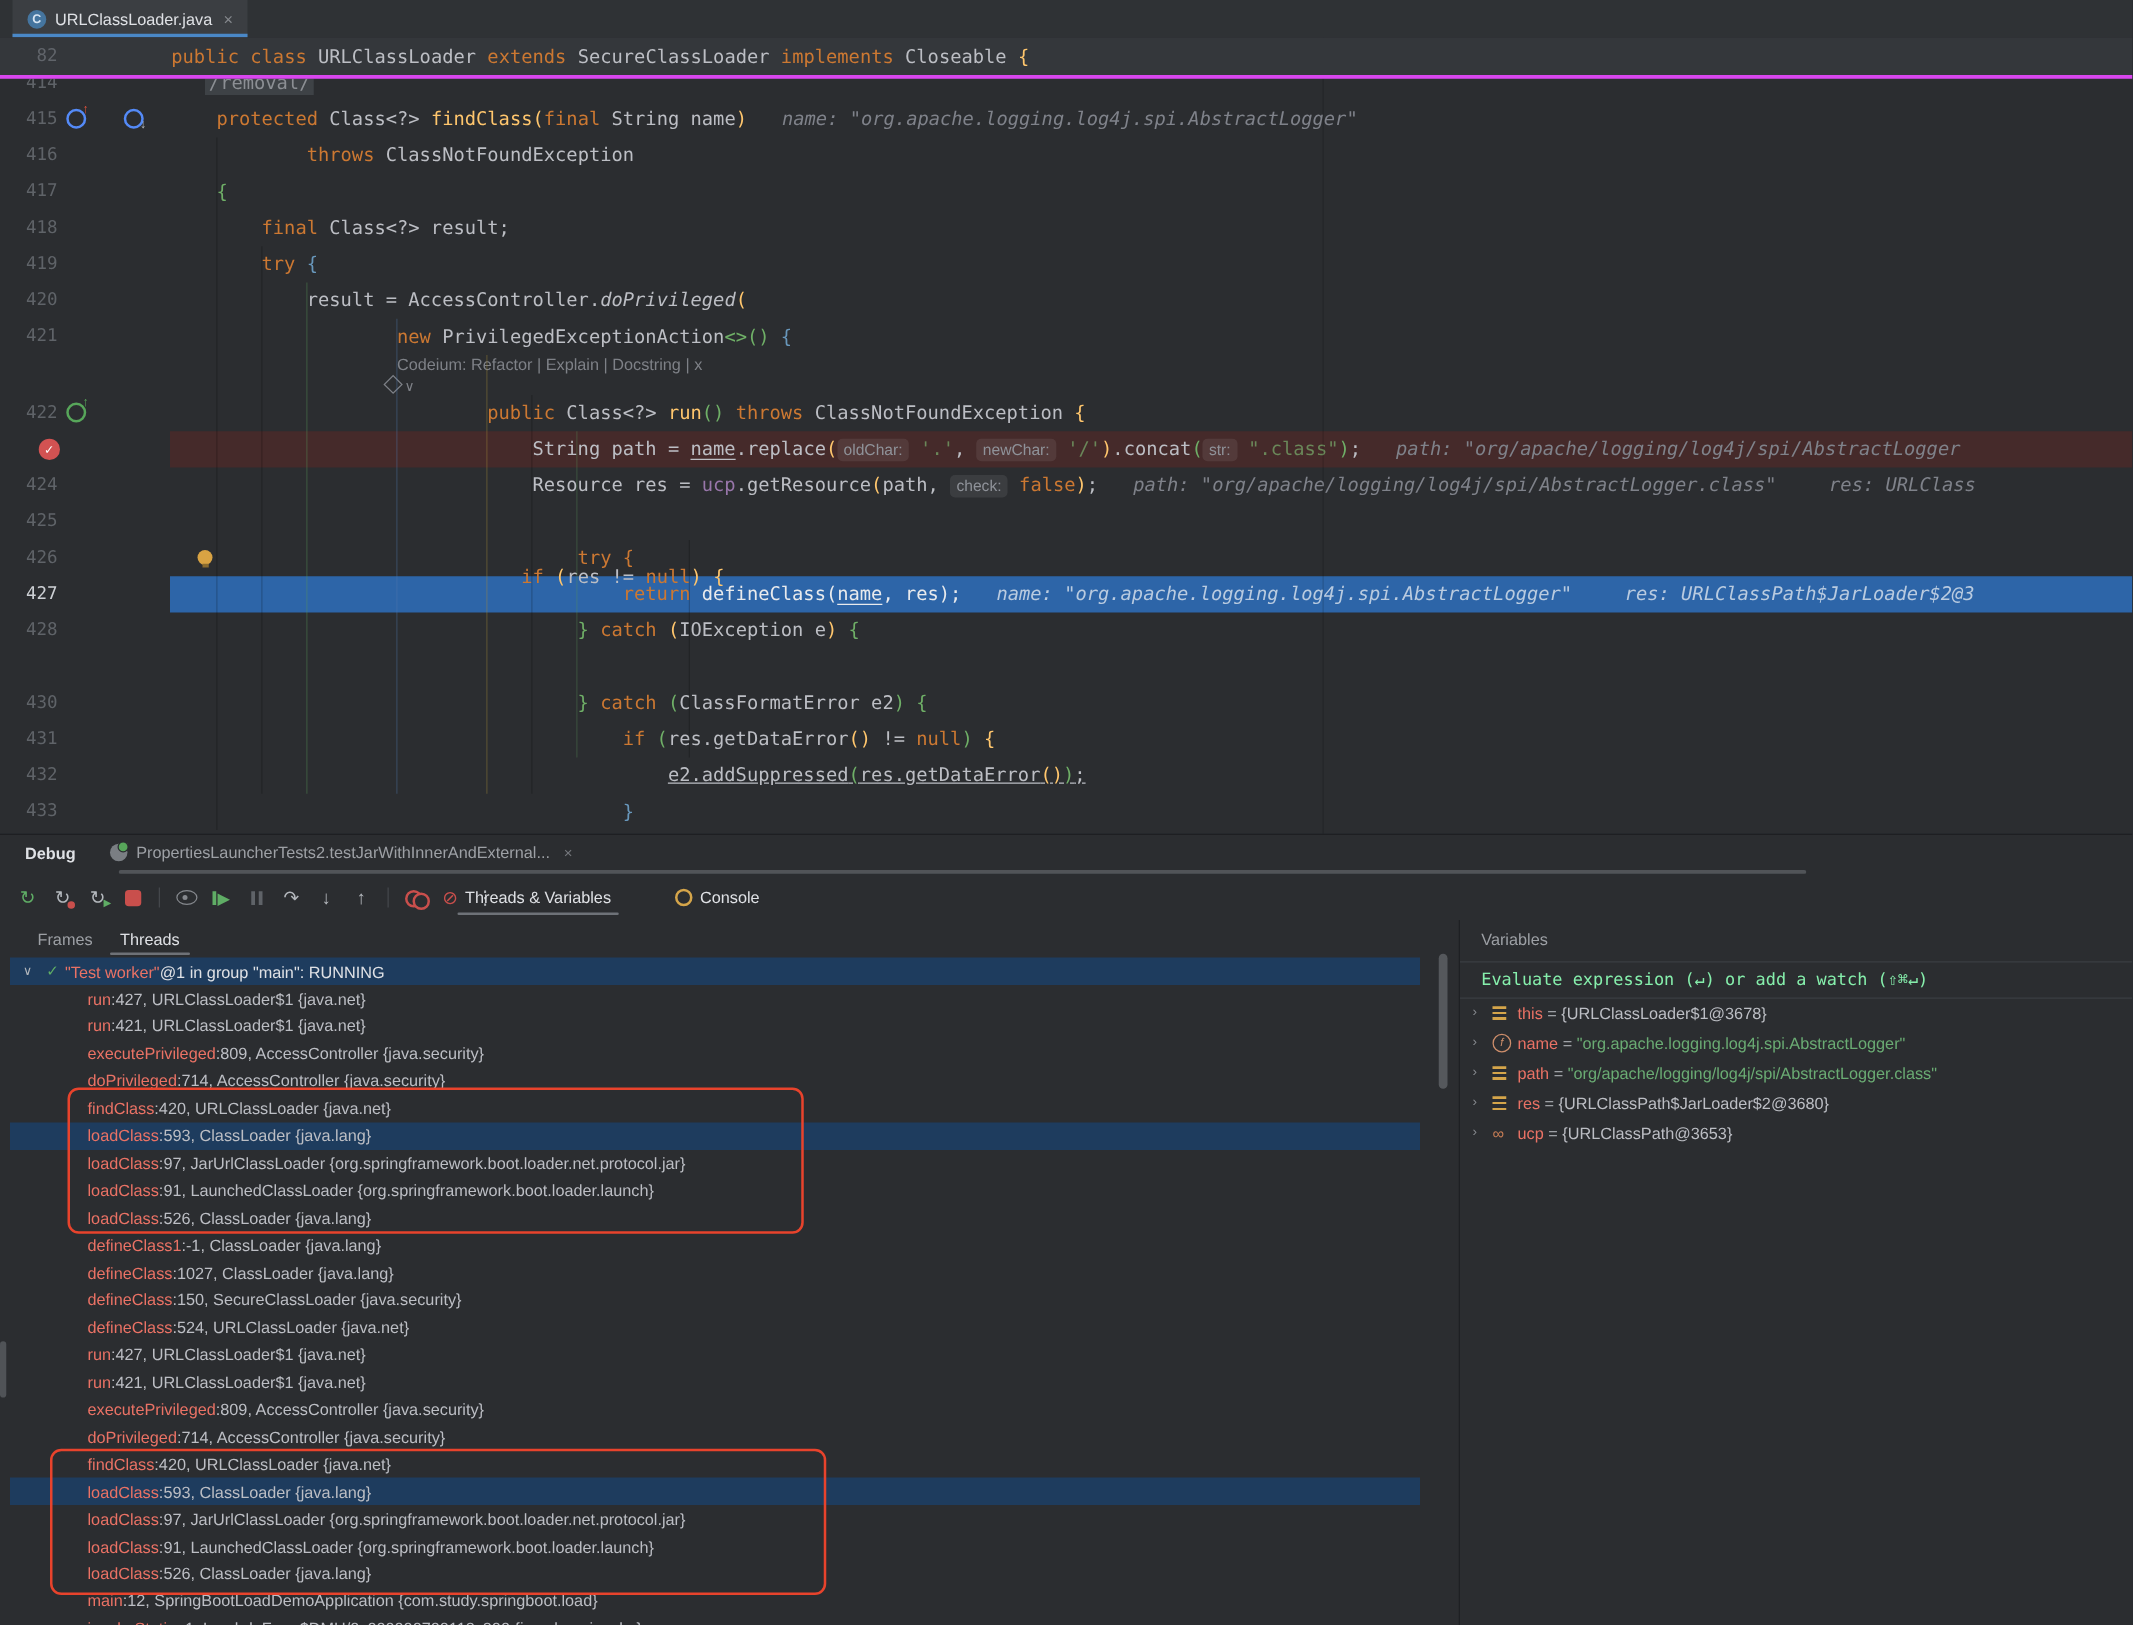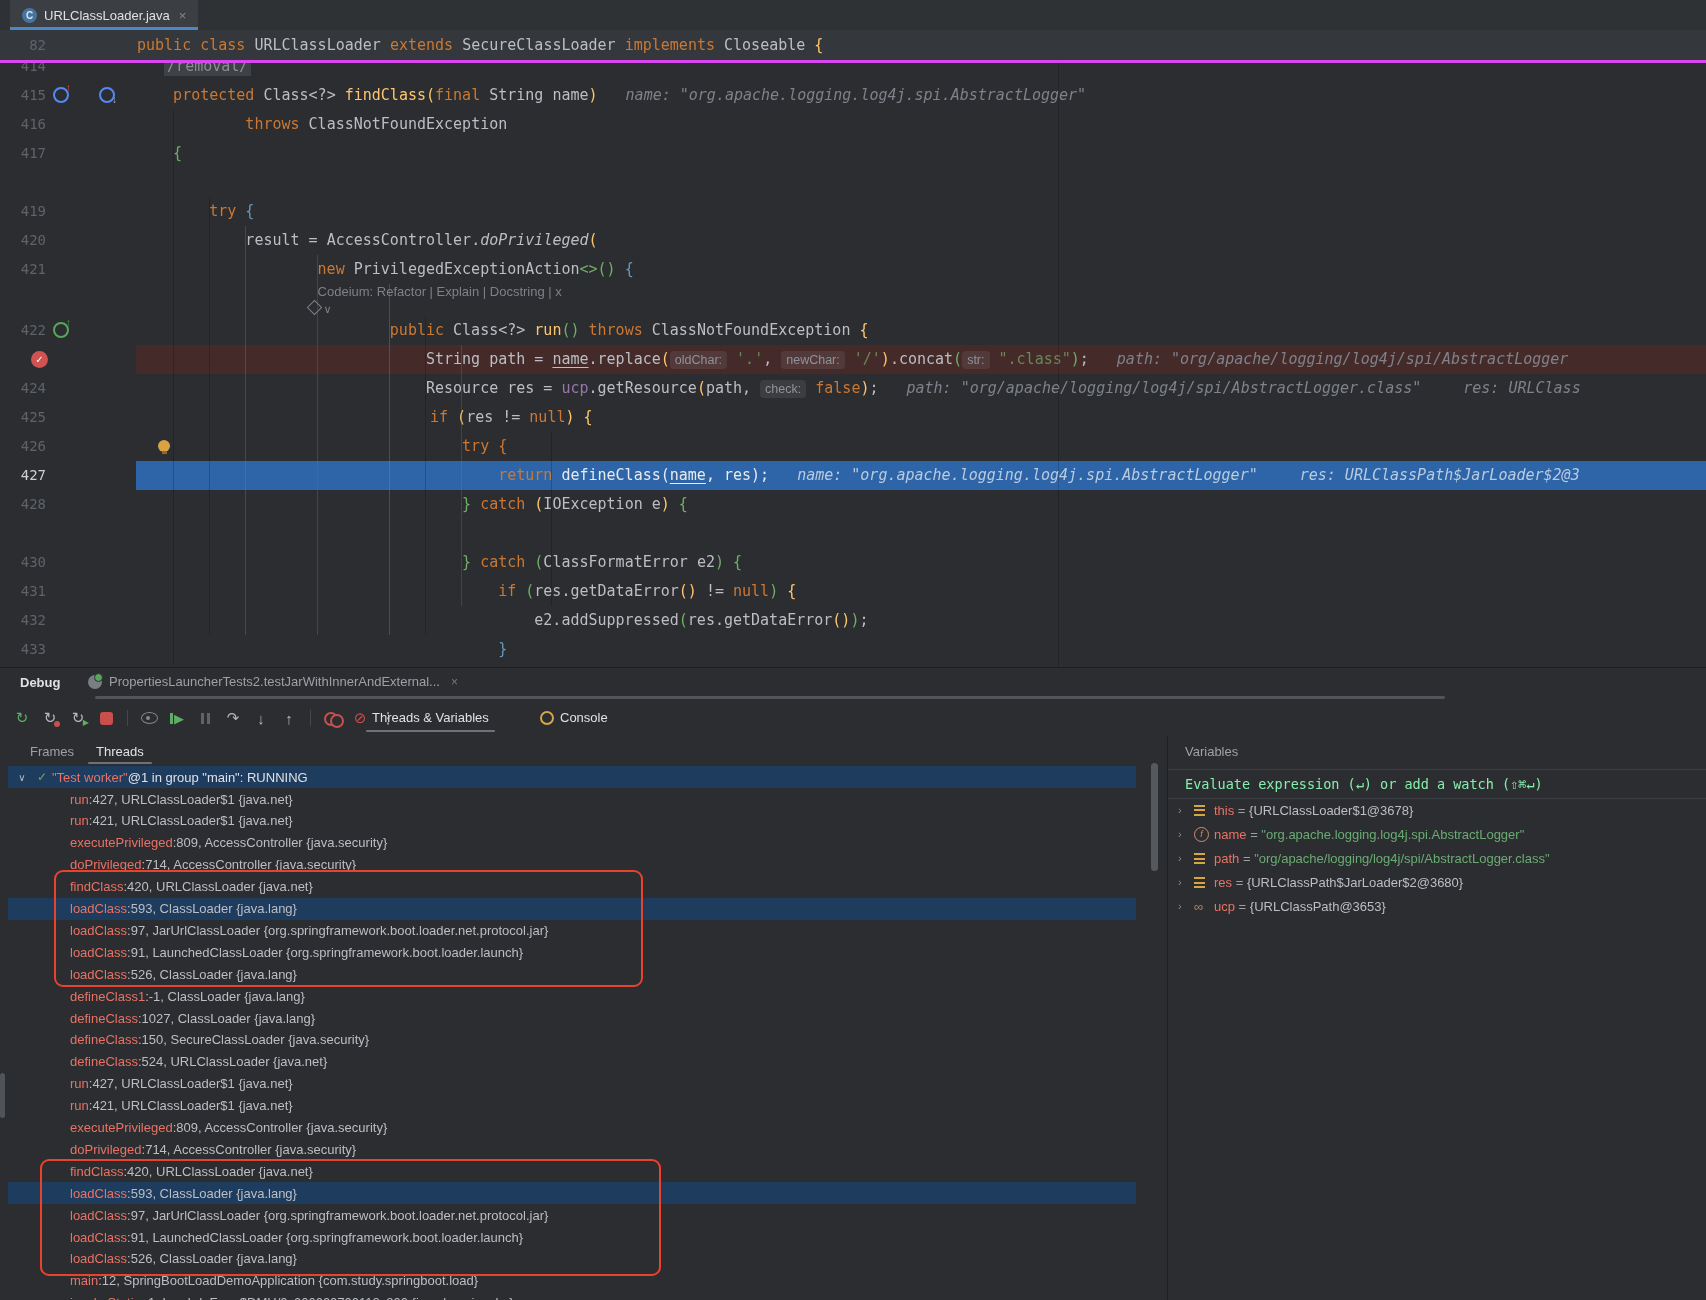--- a/index.html
+++ b/index.html
@@ -167,20 +167,25 @@
     <div class="crow" style="top: 80px;">
       <div class="band"></div>
       <span class="gnum">416</span>
       <div class="ctext" style="left: 245.36px;"><span class="kw">throws </span><span class="pl">ClassNotFoundException</span></div>
     </div>
     <div class="crow" style="top: 109px;">
       <div class="band"></div>
       <span class="gnum">417</span>
       <div class="ctext" style="left: 173.12px;"><span class="prg">{</span></div>
     </div>
+    <div class="crow" style="top: 138px;">
+      <div class="band"></div>
+      <span class="gnum">418</span>
+      <div class="ctext" style="left: 209.24px;"><span class="kw">final </span><span class="pl">Class&lt;?&gt; result;</span></div>
+    </div>
     <div class="crow" style="top: 167px;">
       <div class="band"></div>
       <span class="gnum">419</span>
       <div class="ctext" style="left: 209.24px;"><span class="kw">try </span><span class="prb">{</span></div>
     </div>
     <div class="crow" style="top: 196px;">
       <div class="band"></div>
       <span class="gnum">420</span>
       <div class="ctext" style="left: 245.36px;"><span class="pl">result = AccessController.</span><span class="it">doPrivileged</span><span class="pry">(</span></div>
     </div>
@@ -206,21 +211,21 @@
       <div class="ctext" style="left: 425.96px;"><span class="pl">String path = </span><span class="u">name</span><span class="pl">.replace</span><span class="pry">(</span><span class="chip">oldChar:</span><span class="str"> '.'</span><span class="pl">, </span><span class="chip">newChar:</span><span class="str"> '/'</span><span class="pry">)</span><span class="pl">.concat</span><span class="prg">(</span><span class="chip">str:</span><span class="str"> ".class"</span><span class="prg">)</span><span class="pl">;</span><span class="hint">path: "org/apache/logging/log4j/spi/AbstractLogger</span></div>
     </div>
     <div class="crow" style="top: 344px;">
       <div class="band"></div>
       <span class="gnum">424</span>
       <div class="ctext" style="left: 425.96px;"><span class="pl">Resource res = </span><span class="fld">ucp</span><span class="pl">.getResource</span><span class="pry">(</span><span class="pl">path, </span><span class="chip">check:</span><span class="kw"> false</span><span class="pry">)</span><span class="pl">;</span><span class="hint">path: "org/apache/logging/log4j/spi/AbstractLogger.class"</span><span class="hint">res: URLClass</span></div>
     </div>
     <div class="crow" style="top: 373px;">
       <div class="band"></div>
       <span class="gnum">425</span>
-      <div class="ctext" style="left: 430px;"><span class="kw">if </span><span class="pry">(</span><span class="pl">res != </span><span class="kw">null</span><span class="pry">)</span><span class="pl"> </span><span class="pry">{</span></div>
+      <div class="ctext" style="left: 417px; margin-top: 44px;"><span class="kw">if </span><span class="pry">(</span><span class="pl">res != </span><span class="kw">null</span><span class="pry">)</span><span class="pl"> </span><span class="pry">{</span></div>
     </div>
     <div class="crow" style="top: 402px;">
       <div class="band"></div>
       <span class="gnum">426</span>
       <span class="bulb"></span>
       <div class="ctext" style="left: 462.08px;"><span class="kw">try </span><span class="pro">{</span></div>
     </div>
     <div class="crow exec" style="top: 431px;">
       <div class="band"></div>
       <span class="gnum">427</span>
@@ -237,21 +242,21 @@
       <div class="ctext" style="left: 462.08px;"><span class="prg">} </span><span class="kw">catch </span><span class="prg">(</span><span class="pl">ClassFormatError e2</span><span class="prg">)</span><span class="pl"> </span><span class="prg">{</span></div>
     </div>
     <div class="crow" style="top: 547px;">
       <div class="band"></div>
       <span class="gnum">431</span>
       <div class="ctext" style="left: 498.2px;"><span class="kw">if </span><span class="prg">(</span><span class="pl">res.getDataError</span><span class="pry">()</span><span class="pl"> != </span><span class="kw">null</span><span class="prg">)</span><span class="pl"> </span><span class="pry">{</span></div>
     </div>
     <div class="crow" style="top: 576px;">
       <div class="band"></div>
       <span class="gnum">432</span>
-      <div class="ctext" style="left: 534.32px;"><span class="pl">e2.addSuppressed</span><span class="prg">(</span><span class="pl">res.getDataError</span><span class="pry">()</span><span class="prg">)</span><span class="pl">;</span></div>
+      <div class="ctext" style="left: 534.32px; text-decoration: underline;"><span class="pl">e2.addSuppressed</span><span class="prg">(</span><span class="pl">res.getDataError</span><span class="pry">()</span><span class="prg">)</span><span class="pl">;</span></div>
     </div>
     <div class="crow" style="top: 605px;">
       <div class="band"></div>
       <span class="gnum">433</span>
       <div class="ctext" style="left: 498.2px;"><span class="prb">}</span></div>
     </div>
   </div>
 
 <div id="sticky">
   <span class="gnum">82</span>

